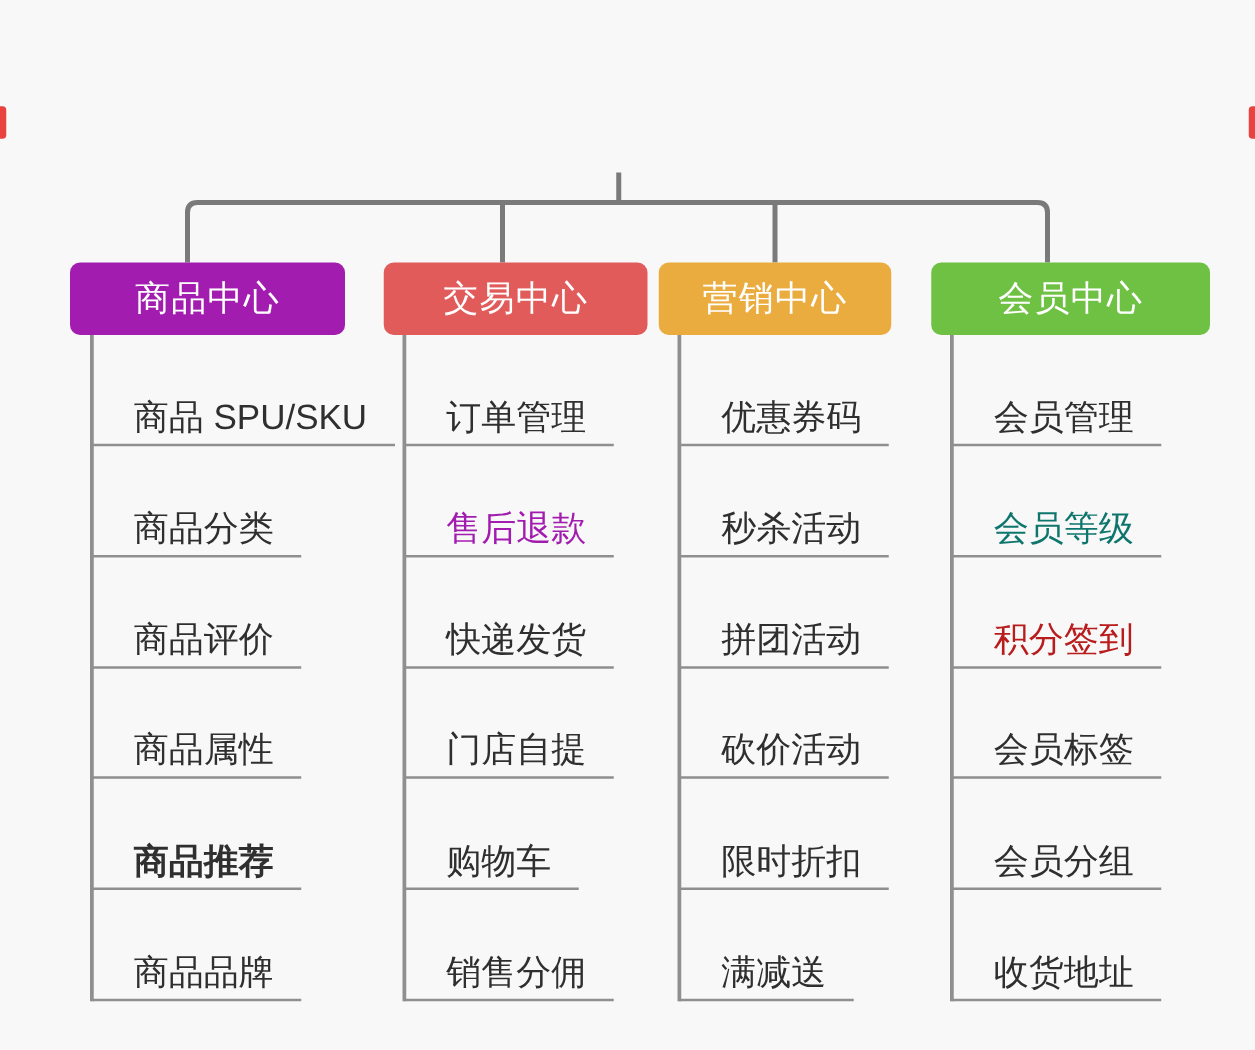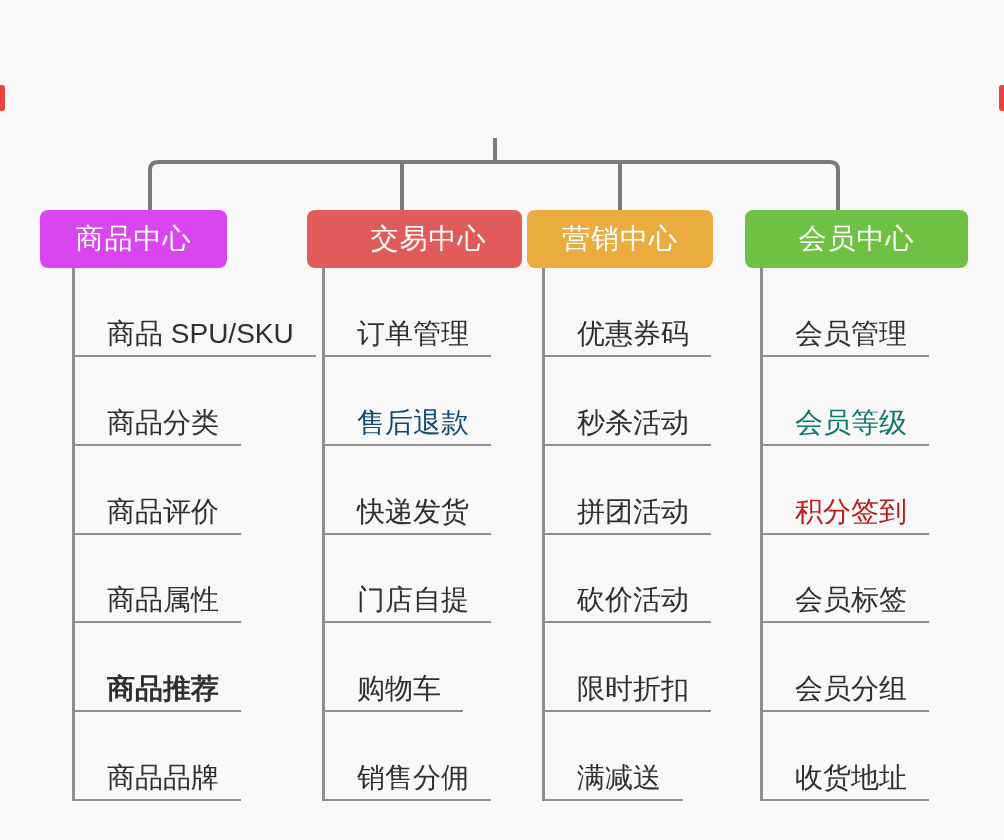--- a/index.html
+++ b/index.html
@@ -84,32 +84,32 @@
       <path d="M402 162 V210"></path>
       <path d="M620 162 V210"></path>
     </g>
   </svg>
 
   <div class="edge-marker left"></div>
   <div class="edge-marker right"></div>
 
 
   <div id="branches">
-      <div class="branch-node" style="left: 40px; width: 187px; background: #d946ef;">商品中心</div>
+      <div class="branch-node" style="left: 56px; width: 220px; background: #a21caf;">商品中心</div>
       <div class="trunk" style="left: 71.5px;"></div>
       <div class="leaf" style="left: 73px; top: 317px; color: rgb(47, 47, 47); border-bottom-color: rgb(143, 143, 143);">商品 SPU/SKU</div>
       <div class="leaf" style="left: 73px; top: 405.8px; color: rgb(47, 47, 47); border-bottom-color: rgb(143, 143, 143);">商品分类</div>
       <div class="leaf" style="left: 73px; top: 494.6px; color: rgb(47, 47, 47); border-bottom-color: rgb(143, 143, 143);">商品评价</div>
       <div class="leaf" style="left: 73px; top: 583.4px; color: rgb(47, 47, 47); border-bottom-color: rgb(143, 143, 143);">商品属性</div>
       <div class="leaf" style="left: 73px; top: 672.2px; color: rgb(47, 47, 47); border-bottom-color: rgb(143, 143, 143); font-weight: bold;">商品推荐</div>
       <div class="leaf" style="left: 73px; top: 761px; color: rgb(47, 47, 47); border-bottom-color: rgb(143, 143, 143);">商品品牌</div>
-      <div class="branch-node" style="left: 307px; width: 187px; background: rgb(226, 91, 91); padding-left: 28px;">交易中心</div>
+      <div class="branch-node" style="left: 307px; width: 211px; background: rgb(226, 91, 91);">交易中心</div>
       <div class="trunk" style="left: 321.5px;"></div>
       <div class="leaf" style="left: 323px; top: 317px; color: rgb(47, 47, 47); border-bottom-color: rgb(143, 143, 143);">订单管理</div>
-      <div class="leaf" style="left: 323px; top: 405.8px; color: #0c4a6e; border-bottom-color: rgb(143, 143, 143);">售后退款</div>
+      <div class="leaf" style="left: 323px; top: 405.8px; color: #a21caf; border-bottom-color: rgb(143, 143, 143);">售后退款</div>
       <div class="leaf" style="left: 323px; top: 494.6px; color: rgb(47, 47, 47); border-bottom-color: rgb(143, 143, 143);">快递发货</div>
       <div class="leaf" style="left: 323px; top: 583.4px; color: rgb(47, 47, 47); border-bottom-color: rgb(143, 143, 143);">门店自提</div>
       <div class="leaf" style="left: 323px; top: 672.2px; color: rgb(47, 47, 47); border-bottom-color: rgb(143, 143, 143);">购物车</div>
       <div class="leaf" style="left: 323px; top: 761px; color: rgb(47, 47, 47); border-bottom-color: rgb(143, 143, 143);">销售分佣</div>
       <div class="branch-node" style="left: 527px; width: 186px; background: rgb(235, 172, 63);">营销中心</div>
       <div class="trunk" style="left: 541.5px;"></div>
       <div class="leaf" style="left: 543px; top: 317px; color: rgb(47, 47, 47); border-bottom-color: rgb(143, 143, 143);">优惠券码</div>
       <div class="leaf" style="left: 543px; top: 405.8px; color: rgb(47, 47, 47); border-bottom-color: rgb(143, 143, 143);">秒杀活动</div>
       <div class="leaf" style="left: 543px; top: 494.6px; color: rgb(47, 47, 47); border-bottom-color: rgb(143, 143, 143);">拼团活动</div>
       <div class="leaf" style="left: 543px; top: 583.4px; color: rgb(47, 47, 47); border-bottom-color: rgb(143, 143, 143);">砍价活动</div>

